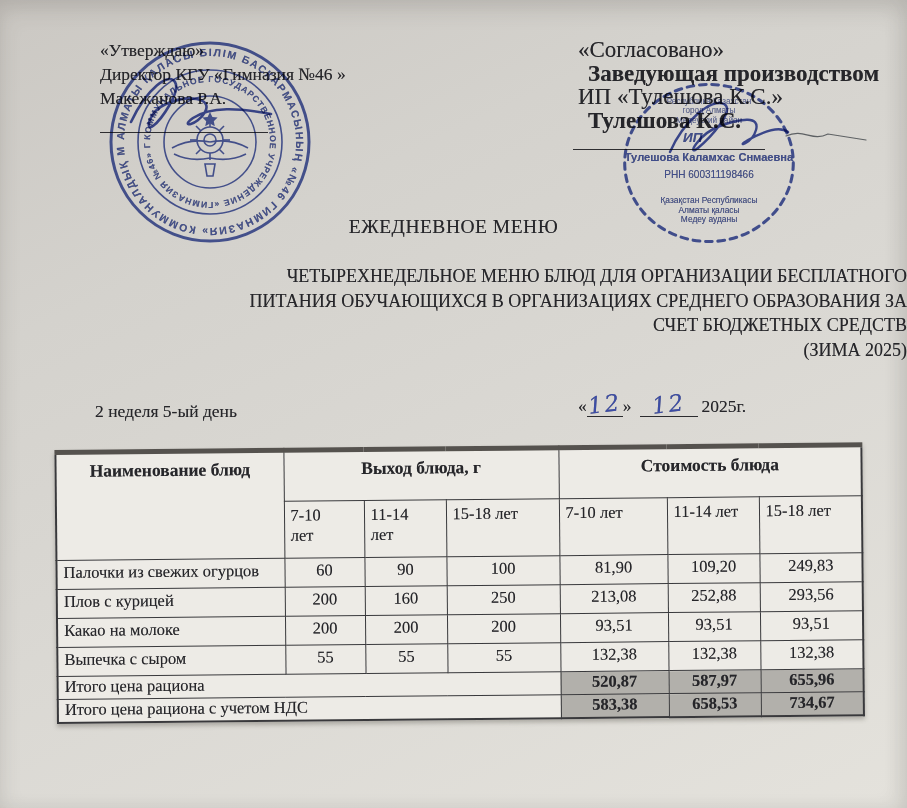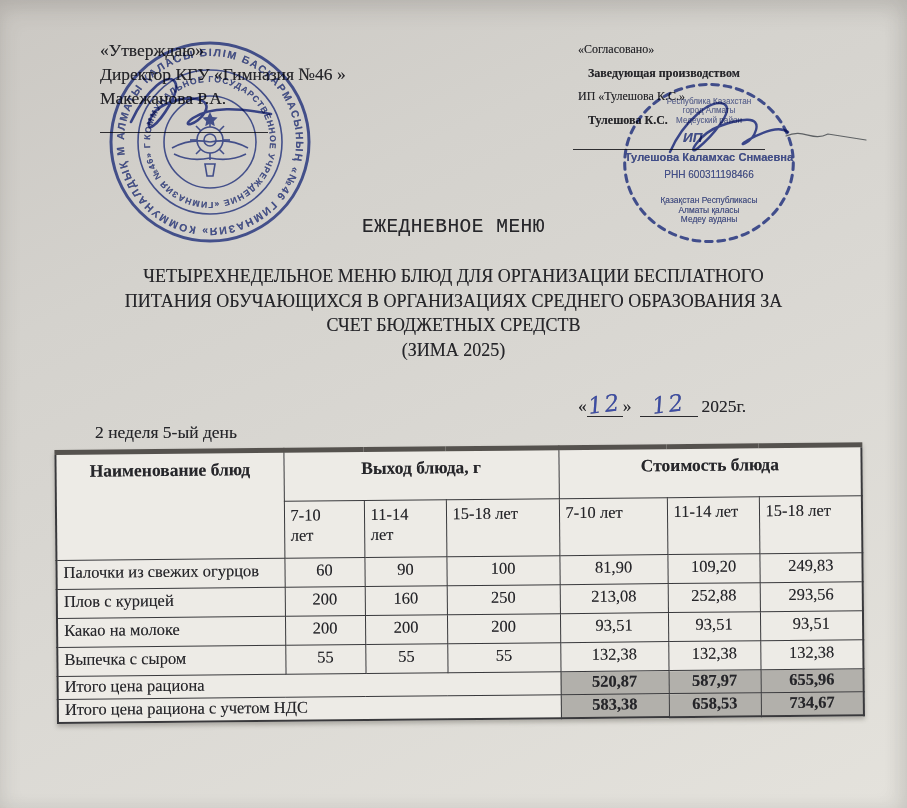--- a/index.html
+++ b/index.html
@@ -5,29 +5,29 @@
   html,body{margin:0;padding:0;background:#b9b6b1;}
   .page{
     position:relative;width:907px;height:808px;overflow:hidden;
     background:linear-gradient(155deg,#cbc8c3 0%,#d4d2cd 28%,#dad8d3 55%,#e4e2dc 100%);
     font-family:"Liberation Serif","DejaVu Serif",serif;color:#26262a;
     box-shadow:inset 0 10px 22px rgba(70,66,60,.14), inset -8px 0 18px rgba(70,66,60,.08);
   }
   .scan-text{text-shadow:0 0 .6px rgba(45,45,50,.5);}
   
   .approve{position:absolute;left:100px;top:38px;font-size:17.5px;line-height:24px;}
-  .agree{position:absolute;left:578px;top:38px;font-size:12px;line-height:23.5px;}
+  .agree{position:absolute;left:578px;top:38px;font-size:23px;line-height:23.5px;}
   .agree .ind{padding-left:10px;font-weight:bold;}
   .sig-line{position:absolute;border-top:1.6px solid #2e2e31;height:0;}
   .sig-line-left{left:100px;top:132px;width:168px;}
   .sig-line-right{left:573px;top:149px;width:192px;}
   
-  .doc-title{position:absolute;left:0;right:0;top:216px;text-align:center;font-size:19.5px;letter-spacing:.5px;font-family:Liberation Mono, monospace;}
-  .doc-subtitle{position:absolute;left:0;right:0;top:264px;text-align:center;font-size:18px;line-height:24.5px;white-space:pre-line;}
-  .week{position:absolute;left:95px;top:422px;font-size:17.5px;}
+  .doc-title{position:absolute;left:0;right:0;top:216px;text-align:center;font-size:19.5px;letter-spacing:.5px;}
+  .doc-subtitle{position:absolute;left:0;right:0;top:264px;text-align:right;font-size:18px;line-height:24.5px;white-space:pre-line;}
+  .week{position:absolute;left:95px;top:401px;font-size:17.5px;}
   .date-row{position:absolute;left:578px;top:394px;font-size:17.5px;display:flex;align-items:flex-end;}
   .hw-slot{display:inline-block;border-bottom:1.6px solid #2b2b2e;text-align:center;line-height:20px;}
   .hw-slot.s1{width:36px;}
   .hw-slot.s2{width:58px;margin-left:8px;margin-right:4px;}
   .hw{font-family:"DejaVu Serif",serif;font-style:italic;font-size:23px;color:#3d4da5;display:inline-block;transform:rotate(-7deg);letter-spacing:2px;}
   .yr{padding-bottom:0px;font-family:Liberation Serif, serif;}
   
   .stamp-left{position:absolute;left:104px;top:36px;width:212px;height:212px;opacity:.92;mix-blend-mode:multiply;}
   .stamp-right{position:absolute;left:618px;top:80px;width:182px;height:166px;opacity:.95;mix-blend-mode:multiply;}
   .sig-left{position:absolute;left:115px;top:66px;width:180px;height:76px;mix-blend-mode:multiply;}

